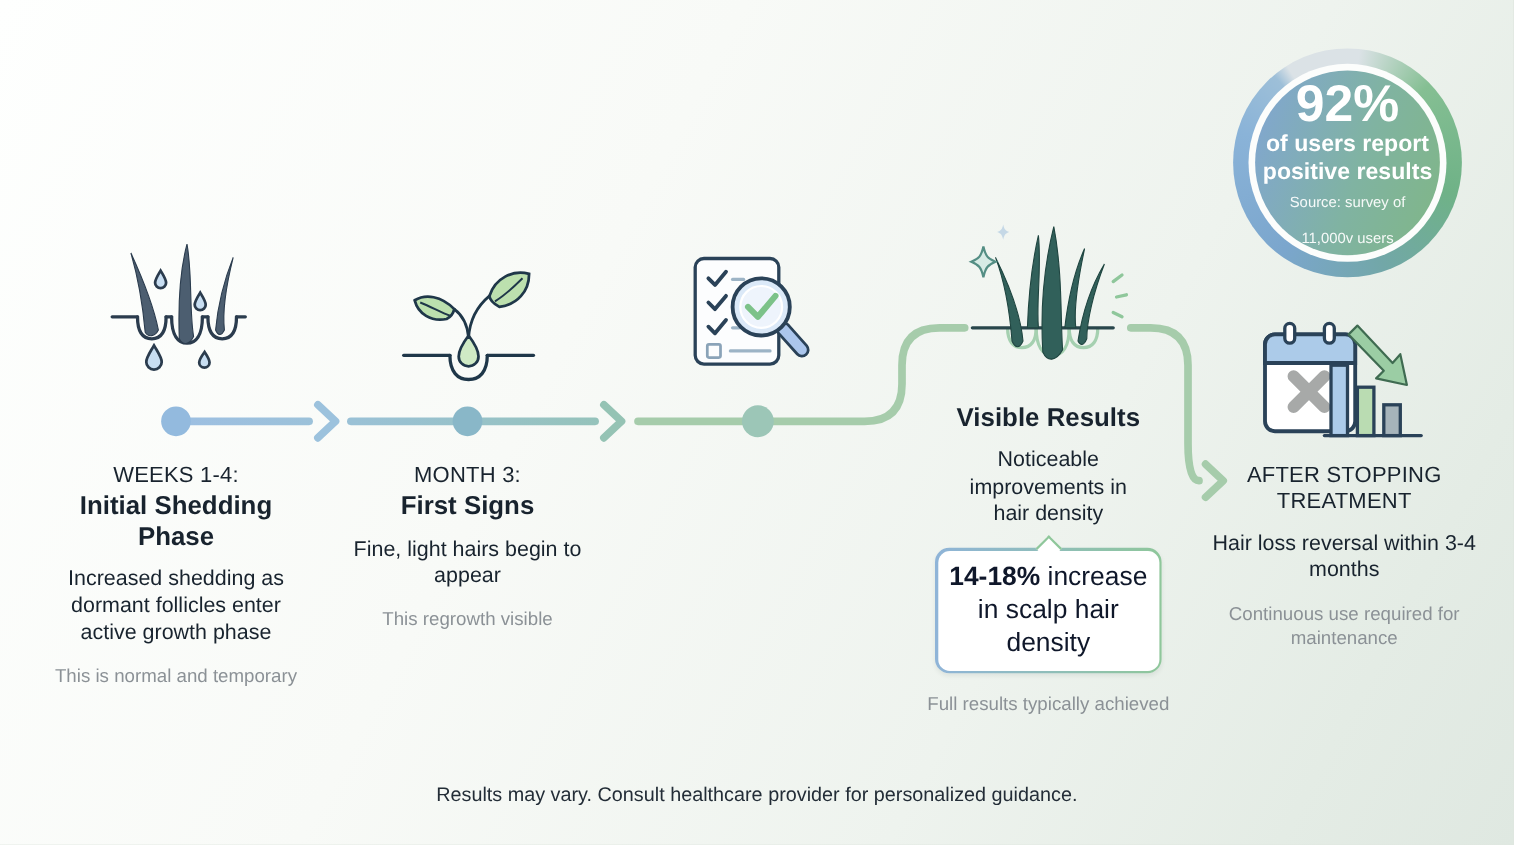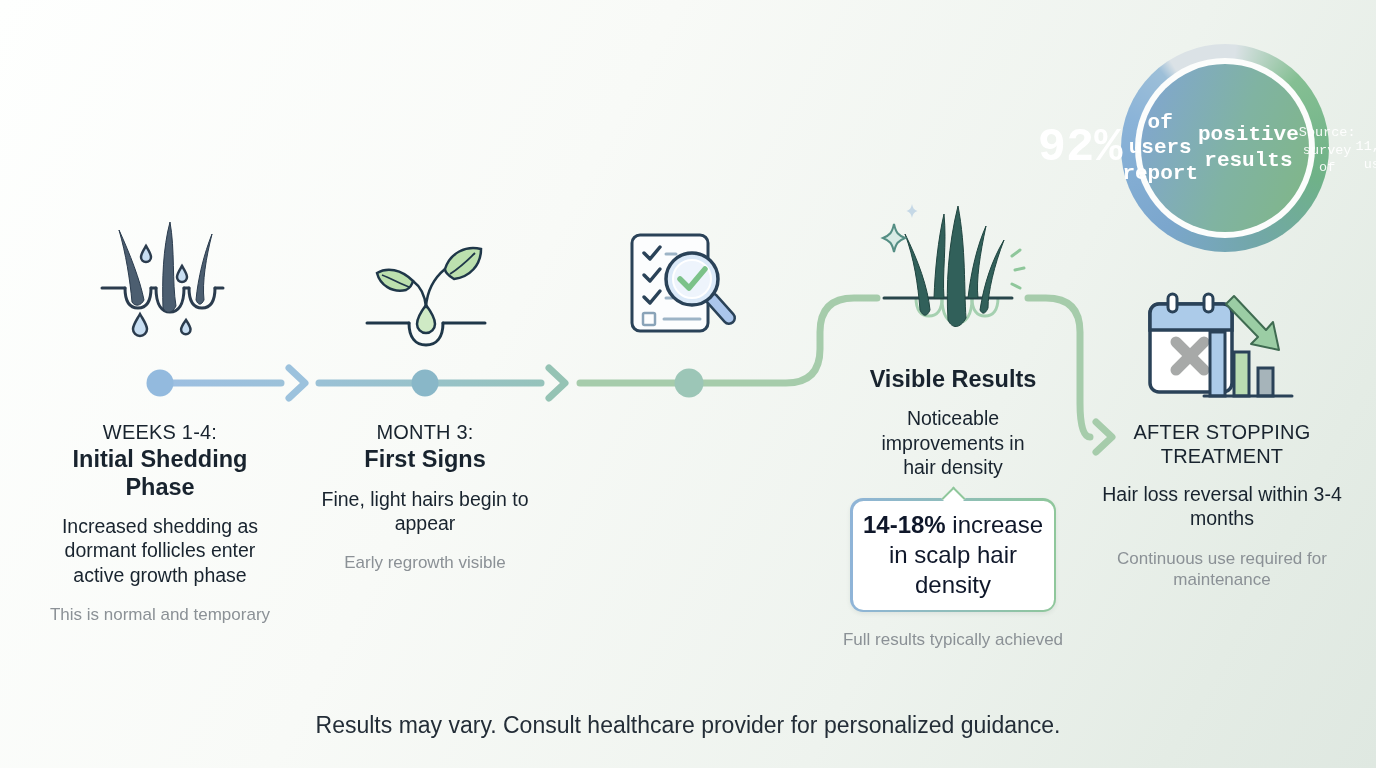--- a/index.html
+++ b/index.html
@@ -27,27 +27,27 @@
   .callout-inner .hl{font-weight:700;}
   .callout-tip{position:absolute;top:-8px;left:50%;width:15px;height:15px;margin-left:-8px;background:#fff;transform:rotate(45deg);border-top:2.5px solid var(--callout-green,#9ac8a0);border-left:2.5px solid var(--callout-green,#9ac8a0);z-index:4;}
 
   
   .badge{position:absolute;left:1121px;top:44px;width:208px;height:208px;z-index:3;}
   .badge-ring{position:absolute;inset:0;border-radius:50%;
     background:conic-gradient(from -24deg,var(--ring-gap,#dbe2e6) 0deg 30deg,#85bf93 70deg,#6fb287 130deg,#72a7a8 185deg,#7ba6cd 240deg,#8ab3d8 310deg,#9dbfd8 344deg,var(--ring-gap,#dbe2e6) 352deg);}
   .badge-white{position:absolute;inset:14px;border-radius:50%;background:#fcfdfc;}
   .badge-inner{position:absolute;inset:20px;border-radius:50%;
     background:linear-gradient(108deg,var(--badge-blue,#81a7cd) 8%,#80b3a2 55%,var(--badge-green,#80b689) 95%);
-    color:#fff;display:flex;flex-direction:row;align-items:center;justify-content:center;text-align:center;font-family:Liberation Mono, monospace;}
+    color:#fff;display:flex;flex-direction:column;justify-content:center;text-align:center;}
   .badge-percent{font-size:47px;font-weight:700;line-height:1.02;}
   .badge-line{font-size:21px;font-weight:700;line-height:1.22;}
   .badge-source{font-size:13.5px;line-height:1.3;color:rgba(255,255,255,.93);margin-top:16px;}
   .badge-source.first{margin-top:5px;}
 
-  .disclaimer{position:absolute;left:0;right:0;top:712px;text-align:center;font-size:23px;color:#232d37;z-index:3;}
+  .disclaimer{position:absolute;left:0;right:0;top:712px;text-align:center;font-size:18px;color:#232d37;z-index:3;}
 </style>
 </head>
 <body>
 
 <div class="canvas">
 
   <svg class="timeline" width="1376" height="768" viewBox="0 0 1376 768" aria-hidden="true">
     <defs>
       <linearGradient id="lg1" x1="160" y1="0" x2="305" y2="0" gradientUnits="userSpaceOnUse">
         <stop offset="0" stop-color="var(--line-blue,#9dbfe2)"></stop>
@@ -171,21 +171,21 @@
     <div class="stage-label">WEEKS 1-4:</div>
     <div class="stage-title">Initial Shedding Phase</div>
     <div class="stage-body">Increased shedding as dormant follicles enter active growth phase</div>
     <div class="stage-note">This is normal and temporary</div>
   </div>
 
   <div class="stage" style="left:310px;top:420px;width:230px">
     <div class="stage-label">MONTH 3:</div>
     <div class="stage-title">First Signs</div>
     <div class="stage-body">Fine, light hairs begin to appear</div>
-    <div class="stage-note">Early regrowth visible</div>
+    <div class="stage-note">This regrowth visible</div>
   </div>
 
 
   <div class="stage" style="left:830px;top:364px;width:246px">
     <div class="stage-title">Visible Results</div>
     <div class="stage-body narrow">Noticeable improvements in hair density</div>
     <div class="callout">
       <div class="callout-border">
         <div class="callout-inner"><span class="hl">14-18%</span><span> increase in scalp hair density</span></div>
       </div>

